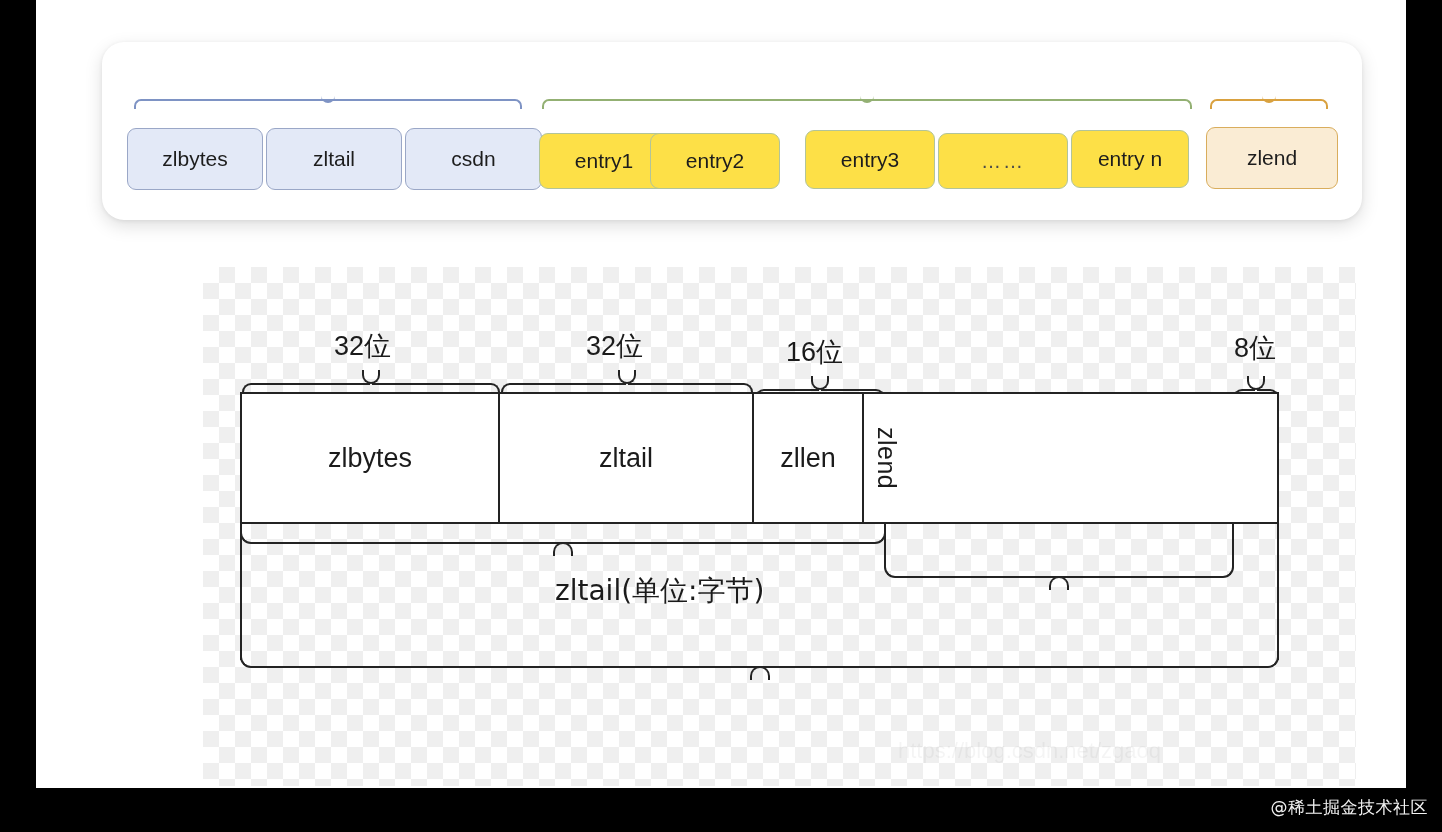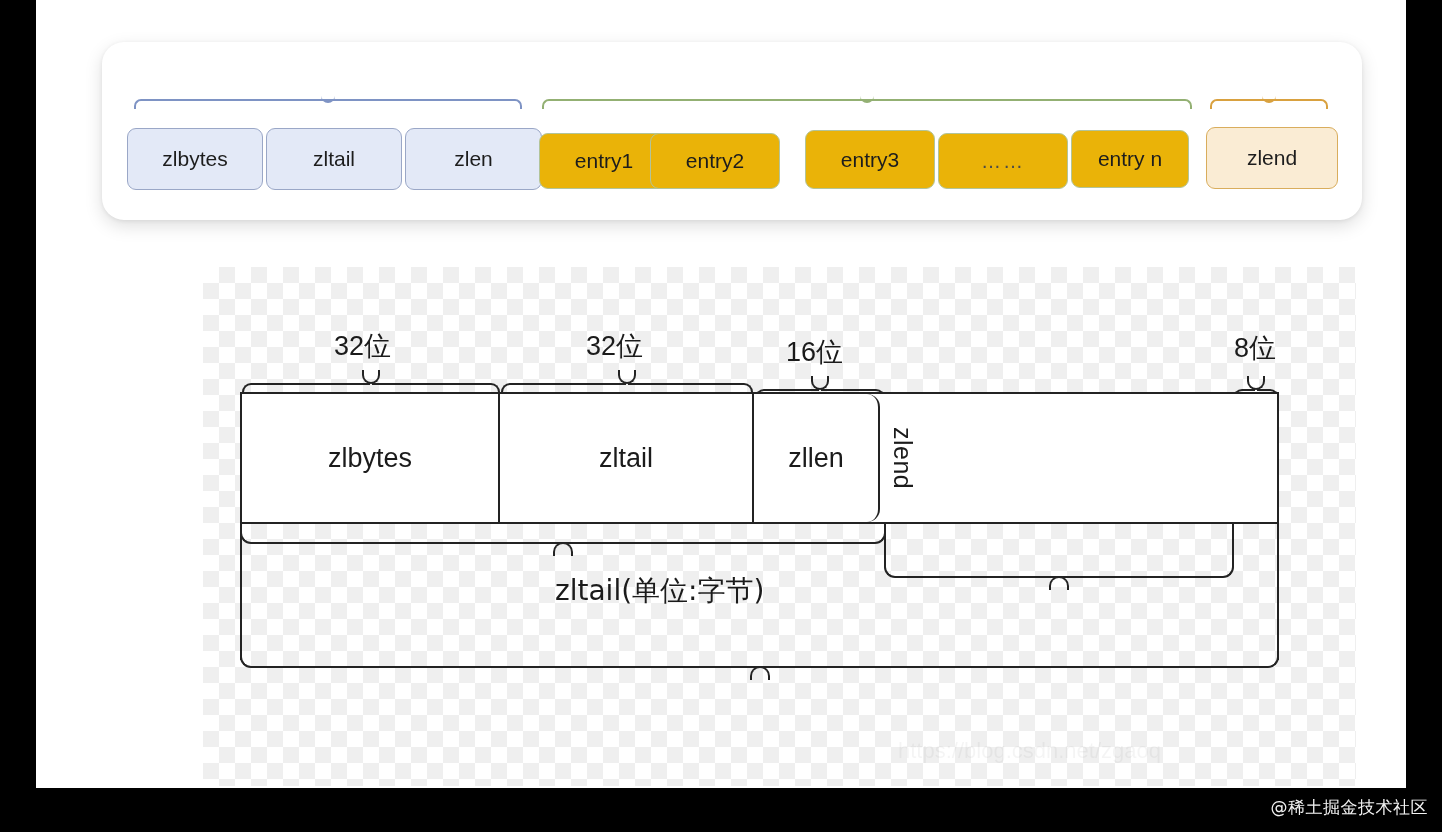--- a/index.html
+++ b/index.html
@@ -109,21 +109,21 @@
     color: #1d1d1d;
     font-size: 21px;
     display: flex;
     align-items: center;
     justify-content: center;
     box-sizing: border-box;
     font-family: "Liberation Sans", "DejaVu Sans", sans-serif;
   }
   .chip.green {
     border-color: #b2c49a;
-    background: #eab308;
+    background: #fde047;
   }
   .chip.orange {
     border-color: #d9ad5c;
     background: #faecd4;
   }
   .chip.dots {
     letter-spacing: 2px;
     color: #4a4a4a;
     font-size: 20px;
   }
@@ -295,21 +295,21 @@
 
       <div class="tbrace" style="left:1108px; top:50px; width:118px;">
         <div class="arm armL" style="width:59px; border-color:#d9a13f;"></div>
         <div class="arm armR" style="width:59px; border-color:#d9a13f;"></div>
         <div class="tip" style="left:52px; border-color:#d9a13f;"></div>
       </div>
 
       <div class="chip-row">
         <div class="chip" style="left:25px;  top:86px;  width:136px; height:62px;">zlbytes</div>
         <div class="chip" style="left:164px; top:86px;  width:136px; height:62px;">zltail</div>
-        <div class="chip" style="left:303px; top:86px;  width:137px; height:62px;">zlen</div>
+        <div class="chip" style="left:303px; top:86px;  width:137px; height:62px;">csdn</div>
 
         <div class="chip green" style="left:437px; top:91px;  width:130px; height:56px;">entry1</div>
         <div class="chip green" style="left:548px; top:91px;  width:130px; height:56px;">entry2</div>
         <div class="chip green" style="left:703px; top:88px;  width:130px; height:59px;">entry3</div>
         <div class="chip green dots" style="left:836px; top:91px;  width:130px; height:56px;">……</div>
         <div class="chip green" style="left:969px; top:88px;  width:118px; height:58px;">entry n</div>
 
         <div class="chip orange" style="left:1104px; top:85px; width:132px; height:62px;">zlend</div>
       </div>
 
@@ -344,21 +344,21 @@
   <div class="mbrace" style="left:1197px; top:376px; width:46px;">
     <div class="seg segL" style="width:22px;"></div>
     <div class="seg segR" style="width:22px;"></div>
     <div class="peak" style="left:14px;"></div>
   </div>
   <div class="mlabel" style="left:1198px; top:330px;">8位</div>
 
   <div class="field-row" style="width:1039px;">
     <div class="field" style="width:258px;">zlbytes</div>
     <div class="field" style="width:254px;">zltail</div>
-    <div class="field" style="width:126px;border-radius:13px;">zllen</div>
+    <div class="field" style="width:110px;">zllen</div>
     <div class="field last" style="width:45px;">
       <span class="vert">zlend</span>
     </div>
   </div>
 
   <div class="leader" style="left:204px; top:522px; height:12px;"></div>
   <div class="leader" style="left:848px; top:522px; height:40px;"></div>
 
   <div class="dbrace" style="left:204px; top:532px; width:646px;">
     <div class="seg segL" style="width:323px;"></div>

